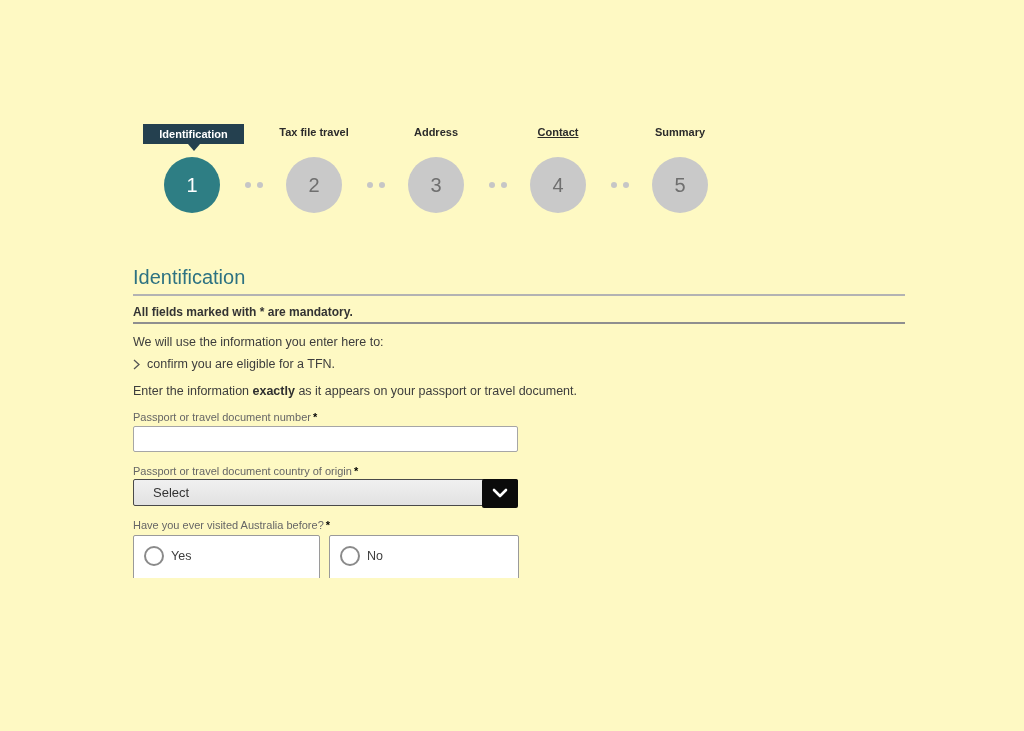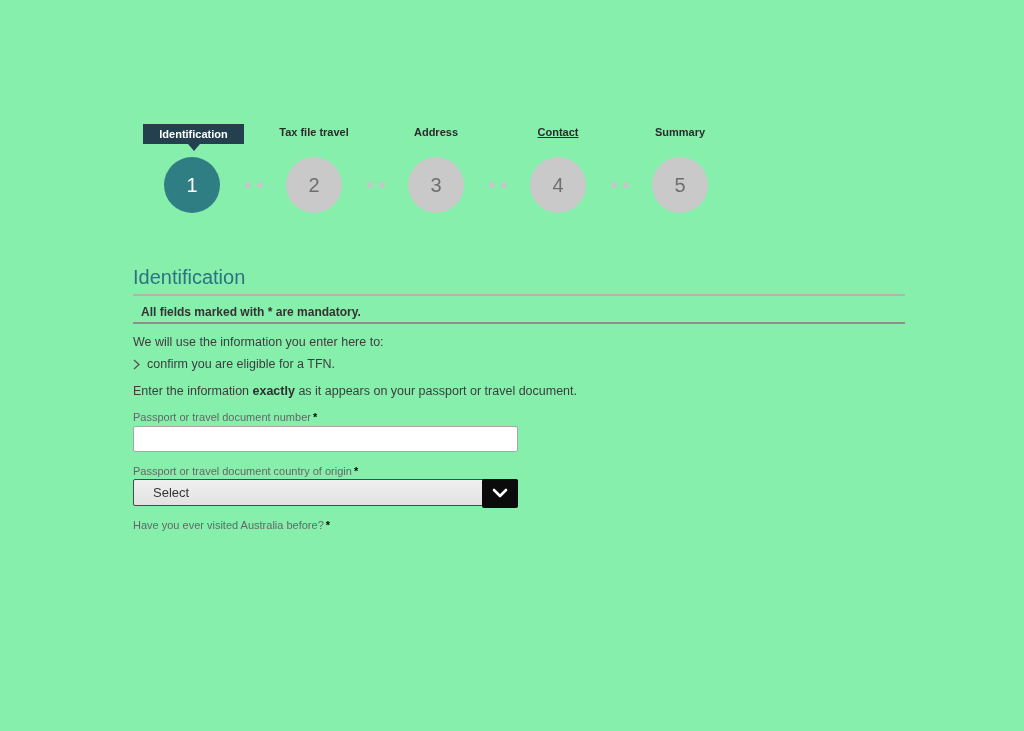--- a/index.html
+++ b/index.html
@@ -1,18 +1,18 @@
 <!DOCTYPE html>
 <html><head>
 <meta charset="utf-8">
 <style>
   * { box-sizing: border-box; }
   html,body { margin:0; padding:0; background:#fff; }
   .page {
-    position:relative; width:1024px; height:731px; background:#86efac;
+    position:relative; width:1024px; height:731px; background:#fef9c3;
     overflow:hidden; font-family:"Liberation Sans", sans-serif;
   }
 
   
   .step-banner {
     position:absolute; left:143px; top:124px; width:101px; height:20px;
     background:#24404f; color:#ffffff; font-size:11px; font-weight:bold;
     text-align:center; line-height:20px;
   }
   .step-banner::after {
@@ -32,21 +32,21 @@
   .conn-dot {
     position:absolute; top:182px; width:6px; height:6px; border-radius:50%;
     background:#c6c6c6;
   }
 
   
   .content { position:absolute; left:133px; top:266px; width:772px; }
   .page-title { margin:0; font-size:20px; font-weight:400; color:#2d7282; }
   .rule1 { border:none; border-top:2px solid #b3b3b3; margin:5px 0 0; }
   .rule2 { border:none; border-top:2px solid #8f8f8f; margin:3px 0 0; }
-  .mandatory { margin:9px 8px 0; font-size:12px; font-weight:bold; color:#333333; }
+  .mandatory { margin:9px 0 0; font-size:12px; font-weight:bold; color:#333333; }
   .section-title { margin:8px 0 0; font-size:14.5px; font-weight:400; color:#2d7282; }
   .intro { margin:11px 0 0; font-size:12.5px; color:#3d3d3d; }
   .bullets { margin:8px 0 0; }
   .bullet-row { display:flex; align-items:center; gap:7px; font-size:12.5px; color:#3d3d3d; }
   .bullet-row + .bullet-row { margin-top:3px; }
   .bullet-glyph { display:flex; align-items:center; }
   .exact-note { margin:13px 0 0; font-size:12.5px; color:#3d3d3d; }
   .exact-note b { color:#2f2f2f; }
   .field-label { margin:13px 0 0; font-size:11px; color:#666666; }
   .req { color:#000000; font-weight:bold; margin-left:2px; }
@@ -157,15 +157,25 @@
           <svg width="16" height="10" viewBox="0 0 16 10">
               <polyline points="2,2 8,8 14,2" fill="none" stroke="#ffffff" stroke-width="2.6" stroke-linecap="round" stroke-linejoin="round"></polyline>
             </svg>
         </span>
       </button>
     </div>
 
     <div class="field-label">
       <span>Have you ever visited Australia before?</span><span class="req">*</span>
     </div>
+    <div class="options-row">
+      <div class="option-box w1">
+        <span class="radio"></span>
+        <span class="option-label">Yes</span>
+      </div>
+      <div class="option-box w2">
+        <span class="radio"></span>
+        <span class="option-label">No</span>
+      </div>
+    </div>
   </div>
 
 </div>
 
 </body></html>

